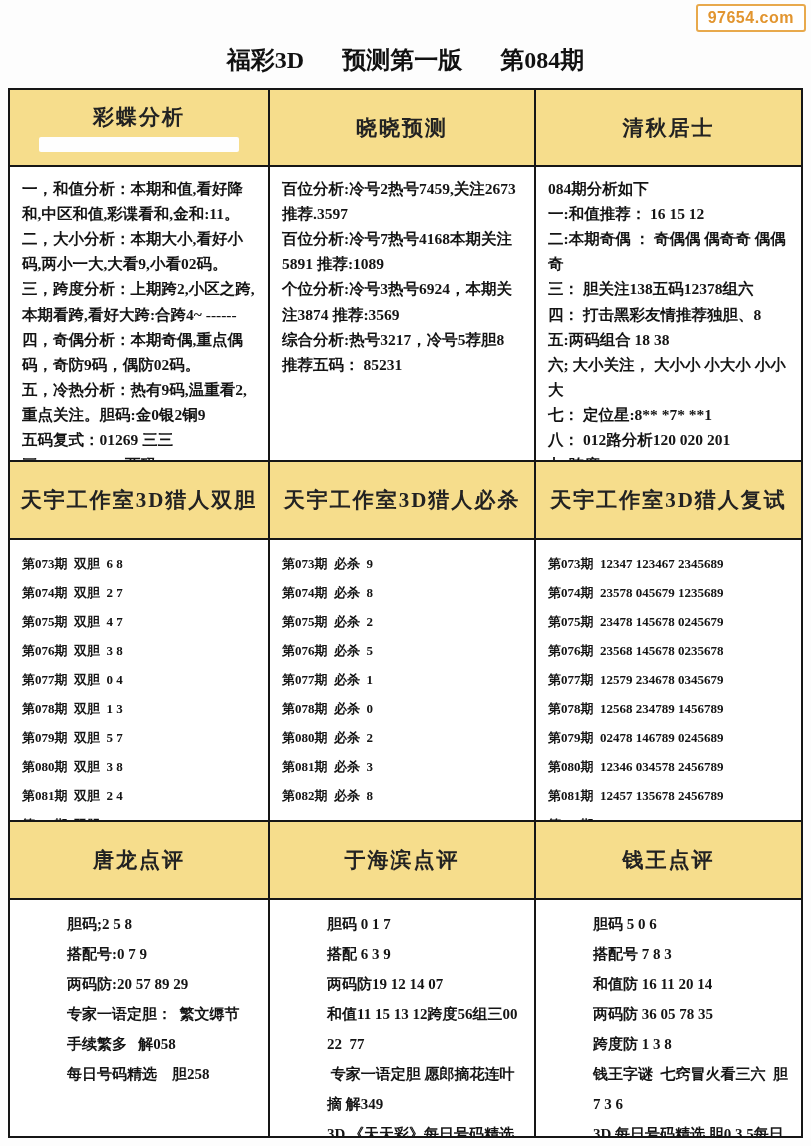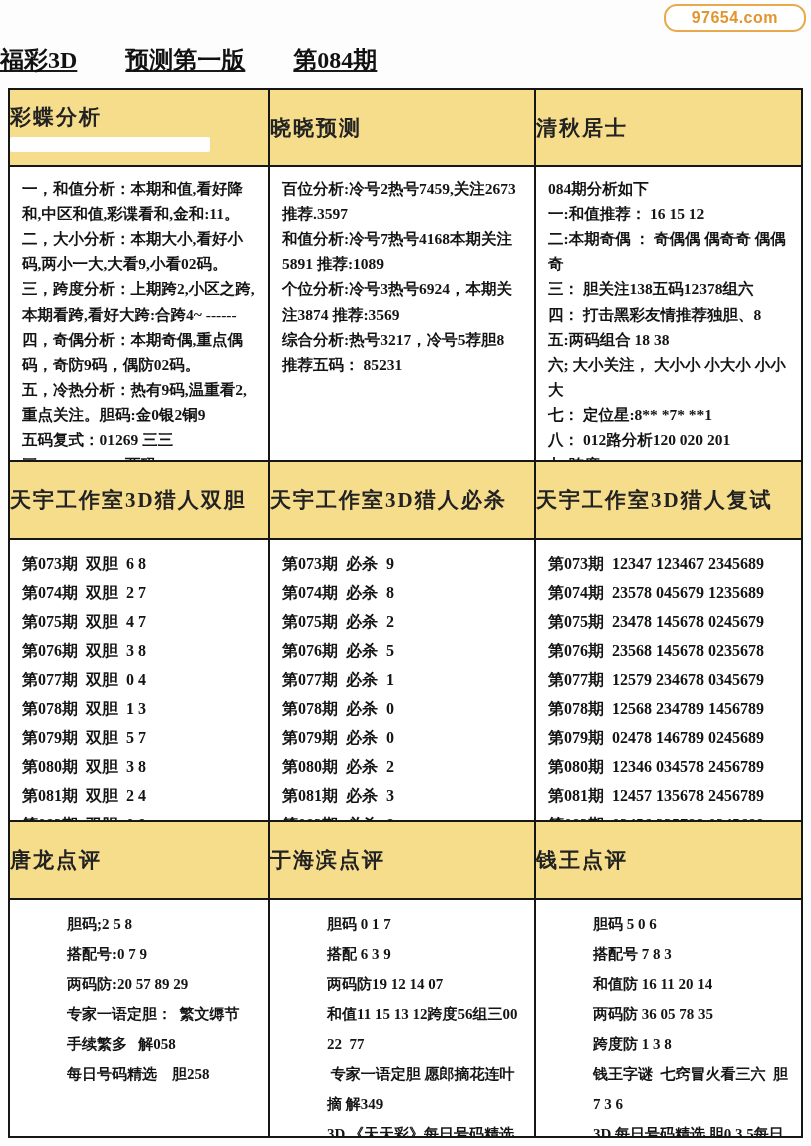--- a/index.html
+++ b/index.html
@@ -12,63 +12,63 @@
     overflow:hidden;
     margin:0 auto;
   }
   .watermark{
     position:absolute;top:4px;right:5px;
     border:2px solid #e8a94c;
     color:#e2952f;
     background:rgba(255,255,255,.85);
     font-family:"Liberation Sans","DejaVu Sans",sans-serif;
     font-size:16px;font-weight:bold;
-    padding:3px 26px;
-    border-radius:13px;
+    padding:3px 10px;
+    border-radius:3px;
     letter-spacing:.5px;
   }
   .titlebar{
     height:86px;
-    display:flex;align-items:flex-end;
-    gap:48px;
-    padding-bottom:10px;box-sizing:border-box;text-decoration:underline;
+    display:flex;align-items:flex-end;justify-content:center;
+    gap:38px;
+    padding-bottom:10px;box-sizing:border-box;
   }
   .titlebar span{
     font-size:24px;font-weight:bold;color:#111;
   }
   .grid{
     position:absolute;left:8px;right:8px;top:88px;bottom:8px;
     background:#161616;
     border:2px solid #161616;
     display:grid;
     grid-template-columns:258px 264px 1fr;
     grid-template-rows:75px 293px 76px 280px 76px 1fr;
     gap:2px;
   }
   .cell{background:#fff;box-sizing:border-box;overflow:hidden;}
   .cell.head{
     background:#f6dd8c;
-    display:flex;flex-direction:column;align-items:flex-start;justify-content:center;
+    display:flex;flex-direction:column;align-items:center;justify-content:center;
   }
   .head-label{
     font-size:21px;font-weight:bold;color:#222;
     letter-spacing:2px;
   }
   .redact-bar{
     width:200px;height:15px;background:#fefefe;
     margin-top:6px;border-radius:2px;
   }
   .cell.body{padding:9px 8px 6px 12px;}
   .cell.body .line{
     font-size:15.5px;font-weight:bold;
     line-height:1.62;
     white-space:pre-wrap;
     color:#141414;
   }
-  .cell.body.list .line{line-height:29px;font-size:16px;}
+  .cell.body.list .line{line-height:29px;font-size:13px;}
   .cell.body.review .line{line-height:30px;font-size:15px;margin-left:45px;}
 </style>
 </head>
 <body>
 
 <div class="page">
 
   <div class="watermark">97654.com</div>
 
   <div class="titlebar">
@@ -93,21 +93,21 @@
     <div class="cell body">
         <div class="line">一，和值分析：本期和值,看好降和,中区和值,彩谍看和,金和:11。</div>
         <div class="line">二，大小分析：本期大小,看好小码,两小一大,大看9,小看02码。</div>
         <div class="line">三，跨度分析：上期跨2,小区之跨,本期看跨,看好大跨:合跨4~ ------</div>
         <div class="line">四，奇偶分析：本期奇偶,重点偶码，奇防9码，偶防02码。</div>
         <div class="line">五，冷热分析：热有9码,温重看2,重点关注。胆码:金0银2铜9</div>
         <div class="line">五码复式：01269 三三三:126/069/129 两码:02 26 69 星:*0*</div>
       </div>
     <div class="cell body">
         <div class="line">百位分析:冷号2热号7459,关注2673 推荐.3597</div>
-        <div class="line">和值分析:冷号7热号4168本期关注5891 推荐:1089</div>
+        <div class="line">百位分析:冷号7热号4168本期关注5891 推荐:1089</div>
         <div class="line">个位分析:冷号3热号6924，本期关注3874 推荐:3569</div>
         <div class="line">综合分析:热号3217，冷号5荐胆8</div>
         <div class="line">推荐五码： 85231</div>
       </div>
     <div class="cell body">
         <div class="line">084期分析如下</div>
         <div class="line">一:和值推荐： 16 15 12</div>
         <div class="line">二:本期奇偶 ： 奇偶偶 偶奇奇 偶偶奇</div>
         <div class="line">三： 胆关注138五码12378组六</div>
         <div class="line">四： 打击黑彩友情推荐独胆、8</div>
@@ -140,21 +140,20 @@
         <div class="line">第081期  双胆  2 4</div>
         <div class="line">第082期  双胆  0 9</div>
       </div>
     <div class="cell body list">
         <div class="line">第073期  必杀  9</div>
         <div class="line">第074期  必杀  8</div>
         <div class="line">第075期  必杀  2</div>
         <div class="line">第076期  必杀  5</div>
         <div class="line">第077期  必杀  1</div>
         <div class="line">第078期  必杀  0</div>
-        <div class="line">第079期  必杀  0</div>
         <div class="line">第080期  必杀  2</div>
         <div class="line">第081期  必杀  3</div>
         <div class="line">第082期  必杀  8</div>
       </div>
     <div class="cell body list">
         <div class="line">第073期  12347 123467 2345689</div>
         <div class="line">第074期  23578 045679 1235689</div>
         <div class="line">第075期  23478 145678 0245679</div>
         <div class="line">第076期  23568 145678 0235678</div>
         <div class="line">第077期  12579 234678 0345679</div>

